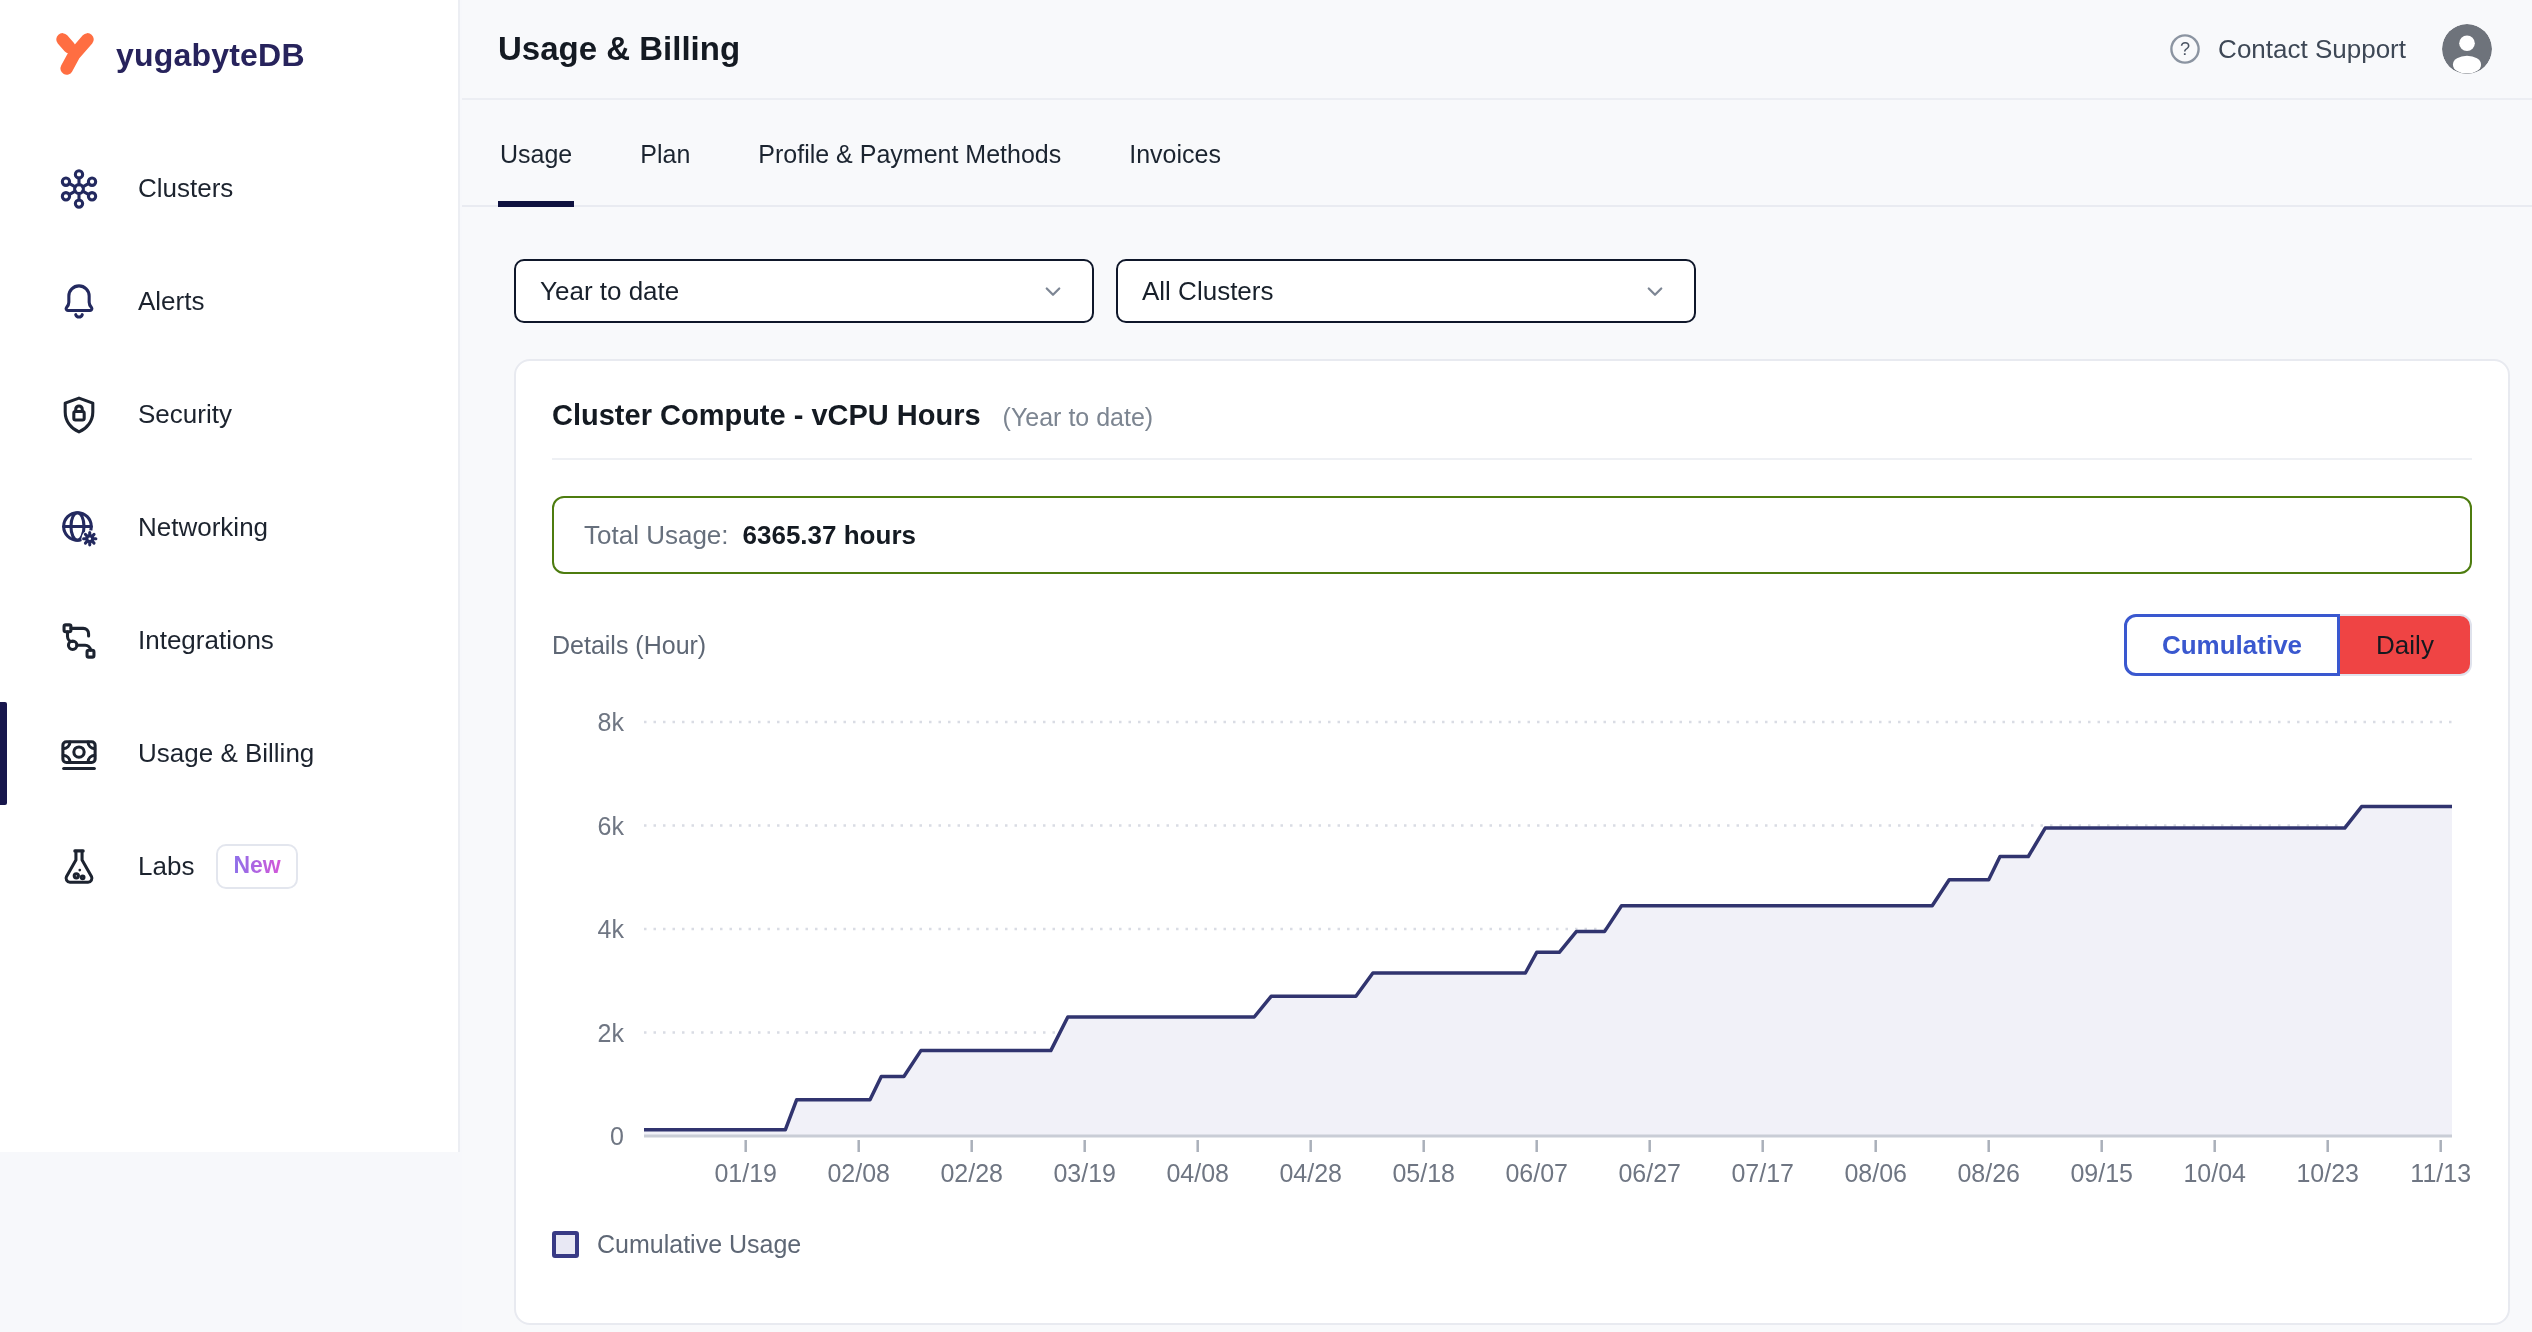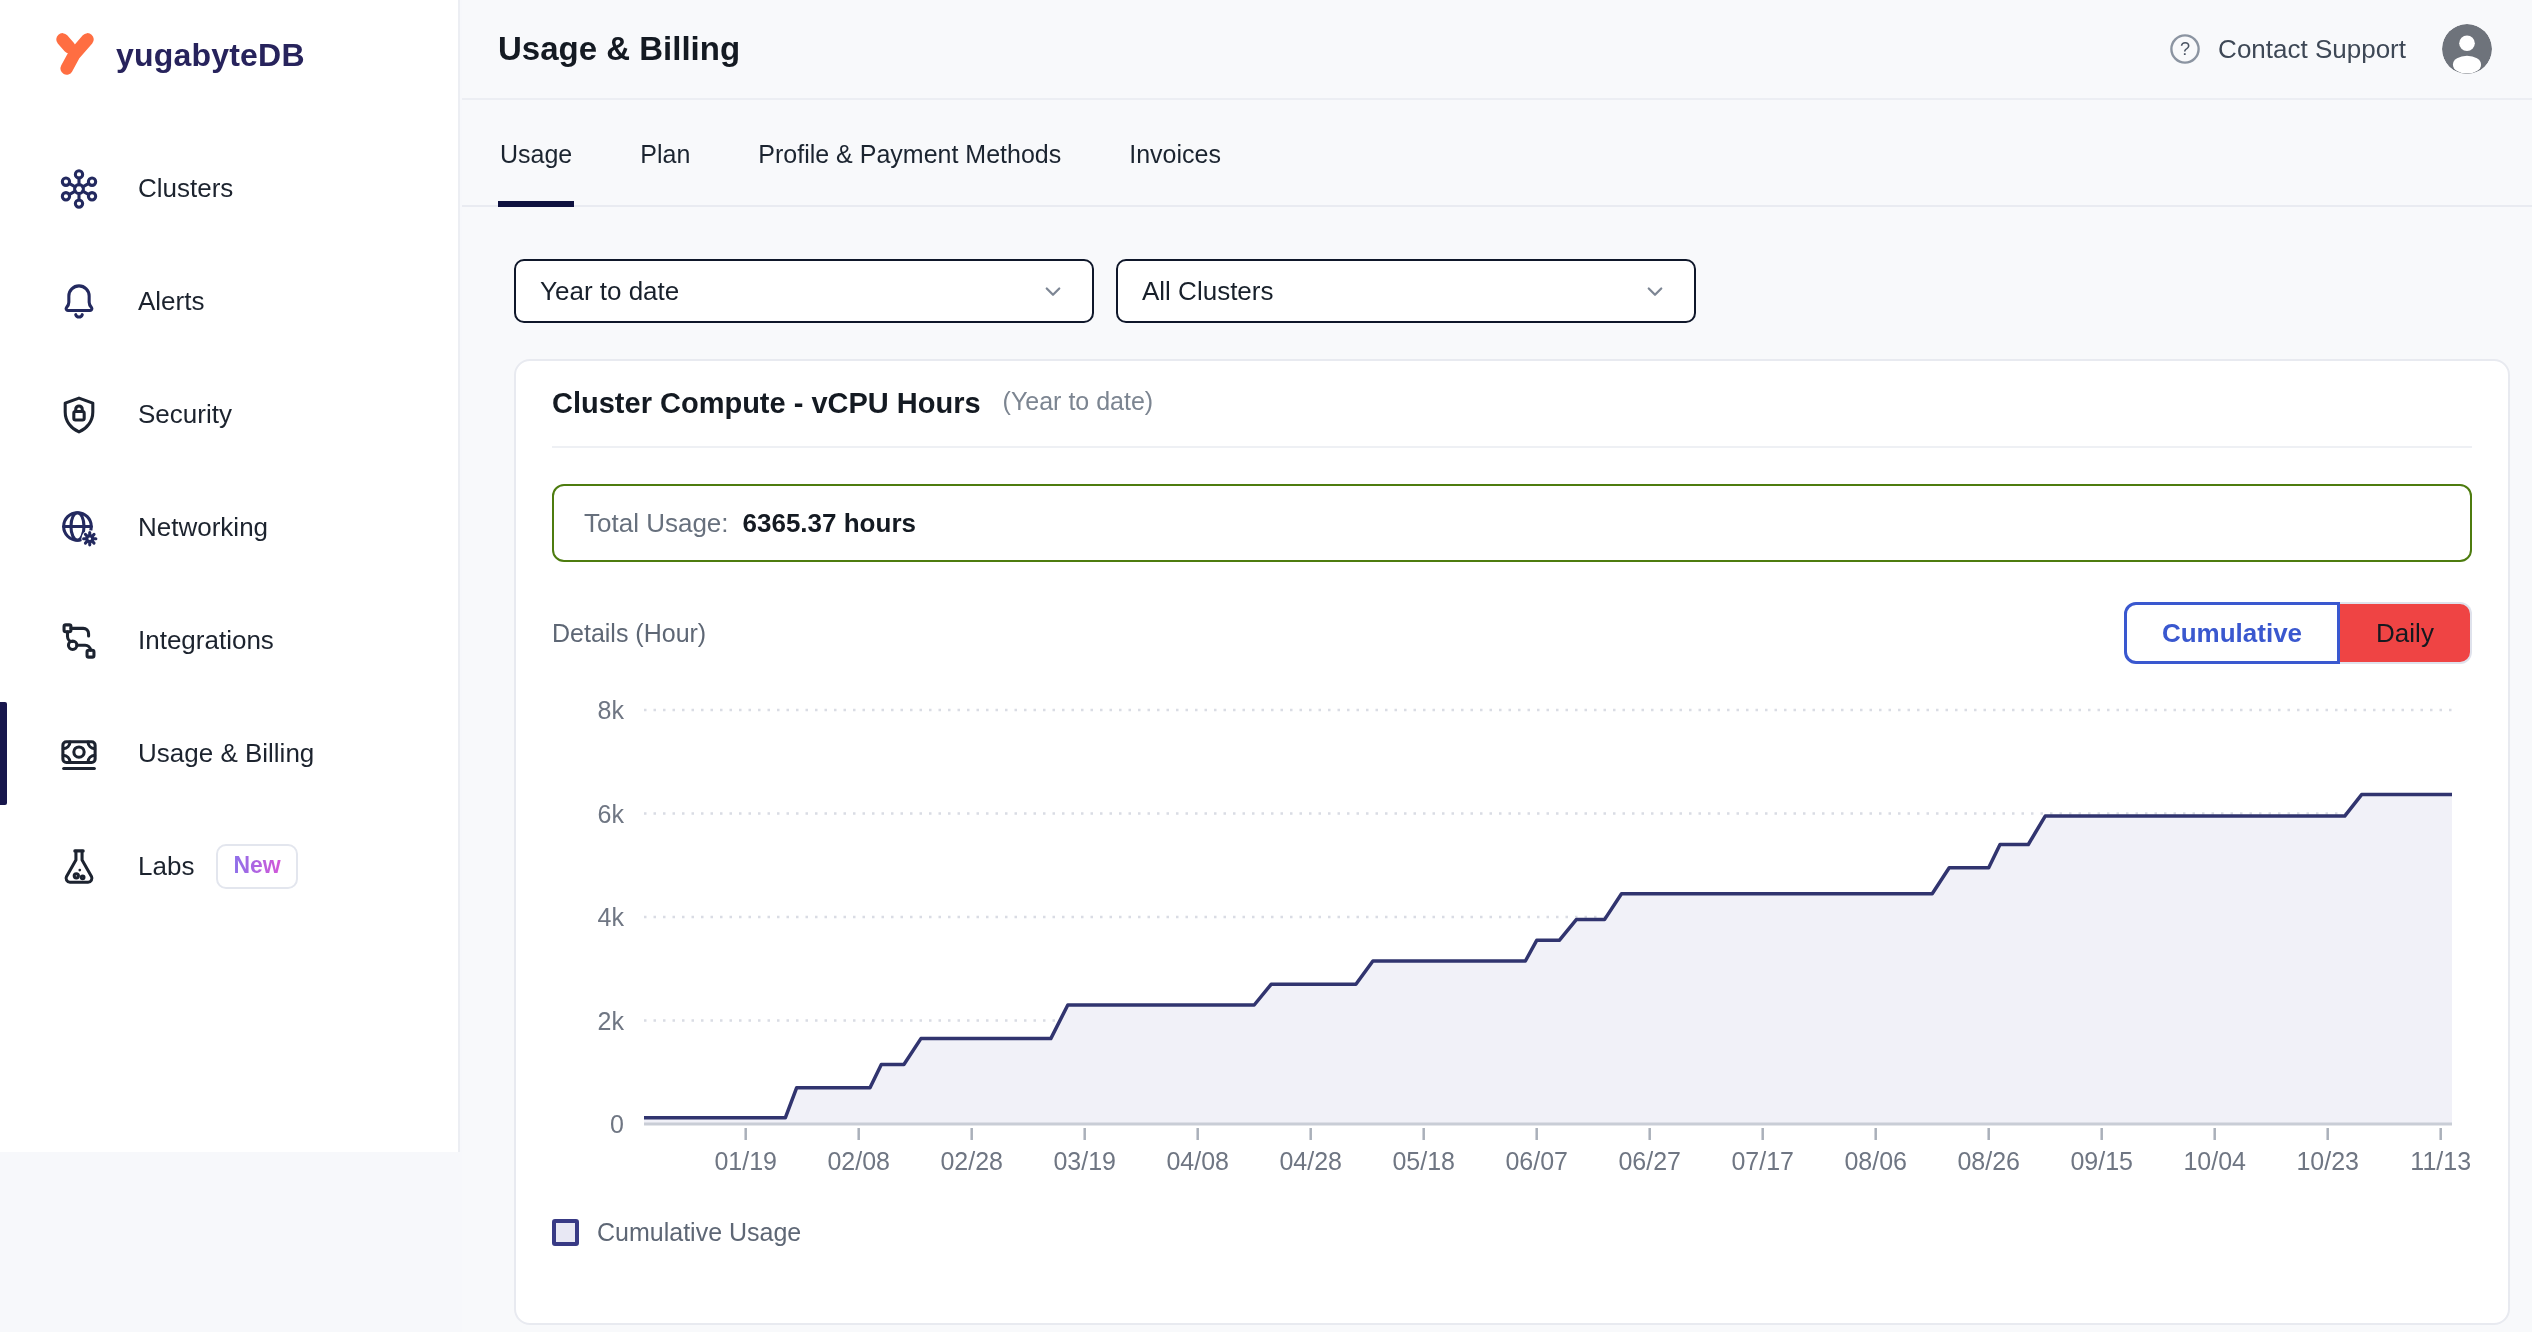--- a/index.html
+++ b/index.html
@@ -31,21 +31,21 @@
   .avatar svg{display:block}
   .tabs{display:flex;gap:64px;padding:0 36px;margin-top:24px;border-bottom:2px solid #e9ebf1}
   .tab{position:relative;padding:16px 2px 36px;font-size:25px;color:#1b2430;cursor:pointer}
   .tab.active::after{content:"";position:absolute;left:0;right:0;bottom:-2px;height:6px;background:#0f1240}
   .filters{display:flex;gap:22px;margin:52px 0 0 52px}
   .select{display:flex;align-items:center;width:580px;height:64px;padding:0 24px;background:#fff;border:2px solid #0f172a;border-radius:10px;font-size:26px;color:#18202b;cursor:pointer;box-sizing:border-box}
   .select .chev{margin-left:auto}
   .chev svg{width:30px;height:30px;display:block}
   
   .card{margin:36px 22px 0 52px;height:966px;background:#fff;border:2px solid #e8eaf0;border-radius:16px;padding:0 36px;box-sizing:border-box}
-  .card-title-row{display:flex;align-items:flex-start;gap:22px;padding-top:26px}
+  .card-title-row{display:flex;align-items:flex-end;gap:22px;padding-top:38px}
   .card-title{font-size:29px;font-weight:700;color:#141a22}
   .card-subtitle{font-size:25px;color:#7c8591}
   .card-div{height:2px;background:#eef0f4;margin-top:26px}
   .total-box{display:flex;align-items:center;gap:14px;height:78px;margin-top:36px;border:2px solid #4d7c0f;border-radius:12px;padding:16px 30px;font-size:26px;box-sizing:border-box}
   .total-label{color:#67707d}
   .total-value{color:#141a22;font-weight:700}
   .details-row{display:flex;align-items:center;margin-top:40px}
   .details-label{font-size:25px;color:#5e6775}
   .toggle{margin-left:auto;display:flex}
   .toggle .opt{display:flex;align-items:center;justify-content:center;height:62px;box-sizing:border-box;font-size:26px;cursor:pointer}

